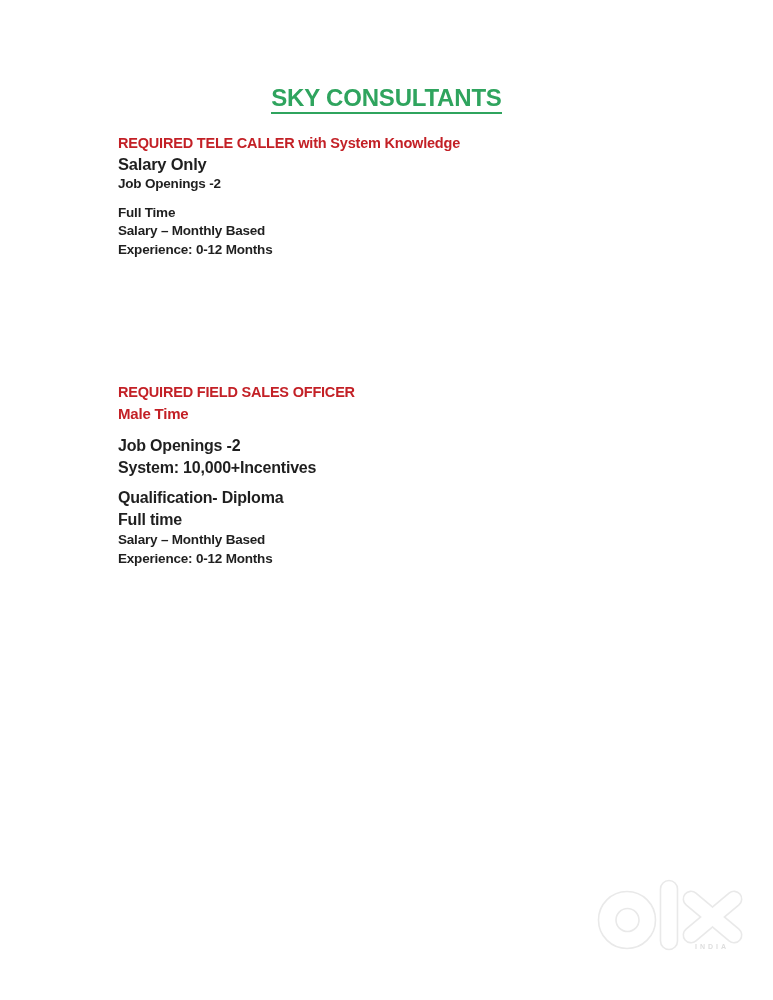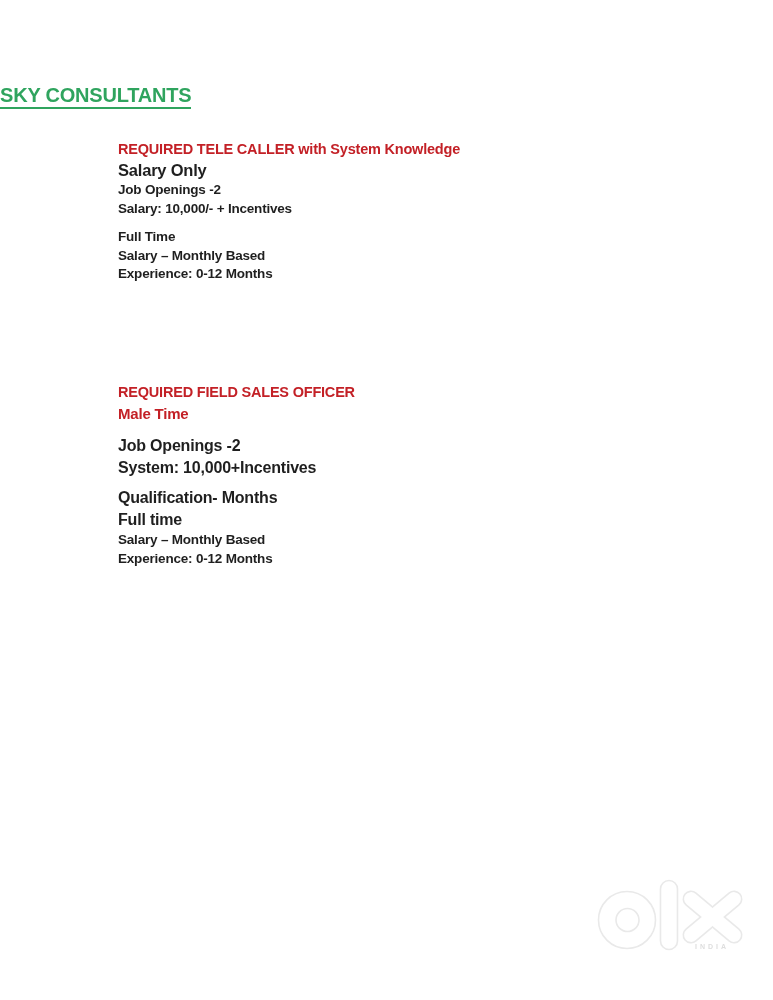--- a/index.html
+++ b/index.html
@@ -20,29 +20,30 @@
     color: var(--body-text);
     overflow: hidden;
     letter-spacing: -0.2px;
   }
   .title {
     position: absolute;
     top: 84px;
     left: 0;
     right: 0;
     margin: 0;
-    font-size: 20px;
+    text-align: center;
+    font-size: 24px;
   }
   .title .title-text {
     color: var(--title-green);
     border-bottom: 2px solid var(--title-green);
     padding-bottom: 1px;
   }
   .job { position: absolute; left: 118px; }
-  .job-1 { top: 138px; }
+  .job-1 { top: 132px; }
   .job-2 { top: 369px; margin-top: 12px; }
   .line { margin: 0; }
   .red { color: var(--heading-red); }
   .heading-sm { font-size: 14.5px; line-height: 22px; }   
   .gender-lg  { font-size: 16.5px; line-height: 21px; }   
   .gender-red { font-size: 15px;   line-height: 21px; }   
   .body-sm    { font-size: 13.5px; line-height: 18.5px; } 
   .body-lg    { font-size: 16px;   line-height: 22px; }   
   .gap-9  { margin-top: 9px; }
   .gap-10 { margin-top: 10px; }
@@ -84,32 +85,31 @@
 <body>
 
 <div class="page">
 
   <h1 class="title"><span class="title-text">SKY CONSULTANTS</span></h1>
 
   <section class="job job-1">
     <p class="line heading-sm red">REQUIRED TELE CALLER with System Knowledge</p>
     <p class="line gender-lg">Salary Only</p>
     <p class="line body-sm">Job Openings -2</p>
-    <p class="line body-sm">Salary: 10,000/- + Incentives</p>
     <p class="line body-sm gap-10">Full Time</p>
     <p class="line body-sm">Salary – Monthly Based</p>
     <p class="line body-sm">Experience: 0-12 Months</p>
   </section>
 
   <section class="job job-2">
     <p class="line heading-sm red">REQUIRED FIELD SALES OFFICER</p>
     <p class="line gender-red red">Male Time</p>
     <p class="line body-lg gap-11">Job Openings -2</p>
     <p class="line body-lg">System: 10,000+Incentives</p>
-    <p class="line body-lg gap-8">Qualification- Months</p>
+    <p class="line body-lg gap-8">Qualification- Diploma</p>
     <p class="line body-lg">Full time</p>
     <p class="line body-sm">Salary – Monthly Based</p>
     <p class="line body-sm">Experience: 0-12 Months</p>
   </section>
 
   <svg class="watermark" viewBox="0 0 160 84" aria-hidden="true">
     <g>
       <circle class="wm-stroke" cx="31" cy="44" r="28.5"></circle>
       <circle class="wm-stroke" cx="31.5" cy="44" r="11.5"></circle>
     </g>

